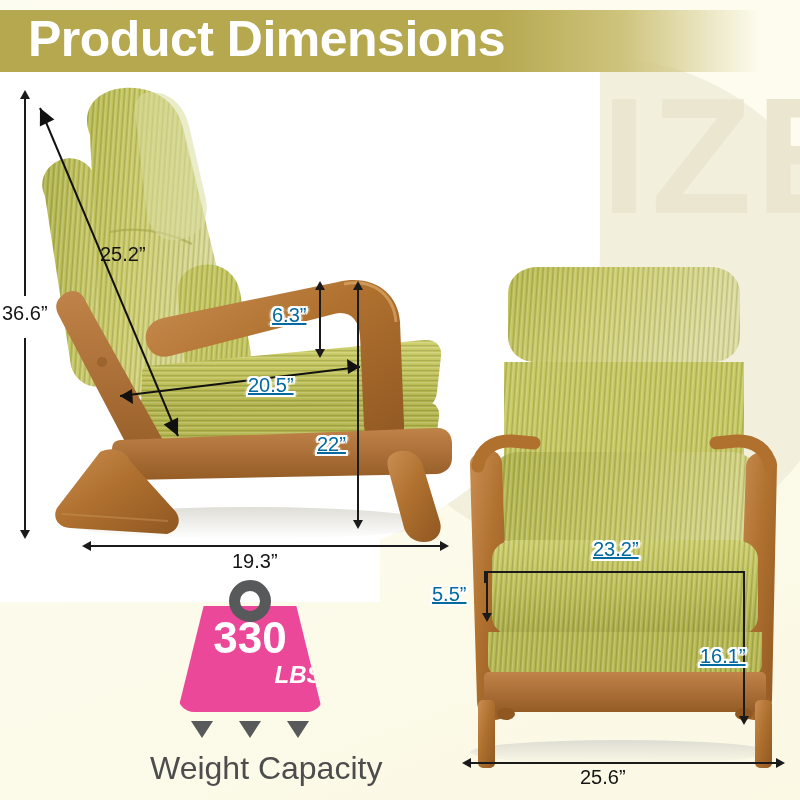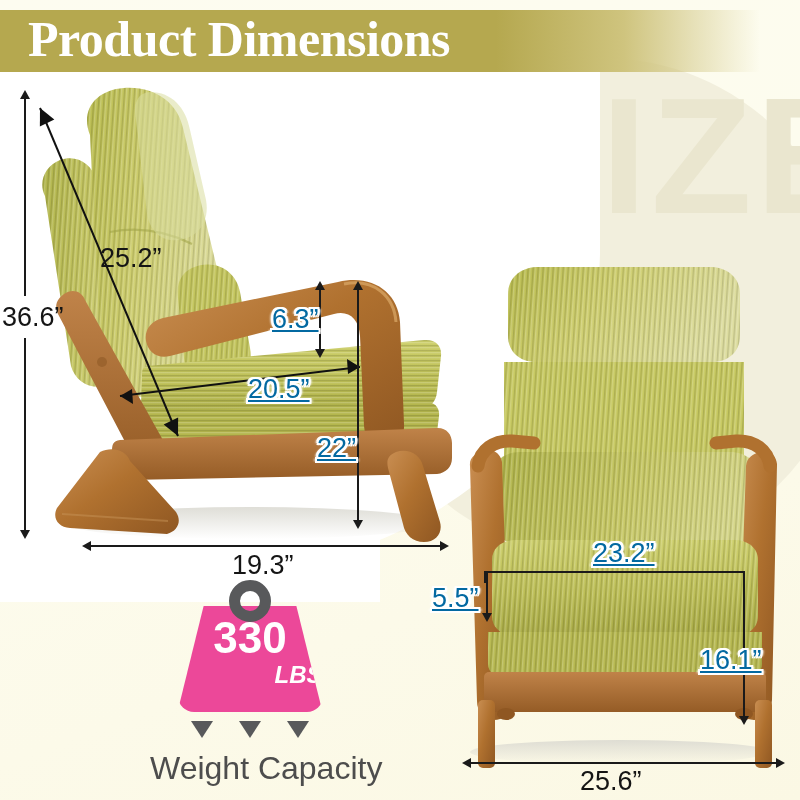--- a/index.html
+++ b/index.html
@@ -38,34 +38,34 @@
 
   
   .banner{
     position:absolute;left:0;top:10px;width:800px;height:62px;
     background:linear-gradient(to right,#b5a84f 0%,#b5a84f 62%,#cfc47e 78%,rgba(234,228,190,0) 95%);
   }
   .banner-title{
     position:absolute;left:28px;top:14px;
     font-size:50px;font-weight:bold;color:#ffffff;
     letter-spacing:-0.5px;line-height:1;white-space:nowrap;
-    font-family:Liberation Serif, serif;
+    font-family:Liberation Sans, sans-serif;
   }
 
   
   .dimline{position:absolute;background:#1a1a1a;}
   .dimline.h{height:1.6px;}
   .dimline.v{width:1.6px;}
   .arrow{position:absolute;width:0;height:0;}
   .arrow.up{border-left:5px solid transparent;border-right:5px solid transparent;border-bottom:9px solid #1a1a1a;}
   .arrow.down{border-left:5px solid transparent;border-right:5px solid transparent;border-top:9px solid #1a1a1a;}
   .arrow.left{border-top:5px solid transparent;border-bottom:5px solid transparent;border-right:9px solid #1a1a1a;}
   .arrow.right{border-top:5px solid transparent;border-bottom:5px solid transparent;border-left:9px solid #1a1a1a;}
   .dimlabel{
-    position:absolute;font-size:27px;color:#151515;white-space:nowrap;
+    position:absolute;font-size:20px;color:#151515;white-space:nowrap;
     font-family:"Liberation Sans","DejaVu Sans",sans-serif;
   }
   .dimlabel.outlined{
     color:#0369a1;
     text-shadow:
       -2px -2px 0 #fff, 2px -2px 0 #fff, -2px 2px 0 #fff, 2px 2px 0 #fff,
       -2px 0 0 #fff, 2px 0 0 #fff, 0 -2px 0 #fff, 0 2px 0 #fff,
       -3px 0 2px #fff, 3px 0 2px #fff;
     font-weight:normal;
     text-decoration:underline;

